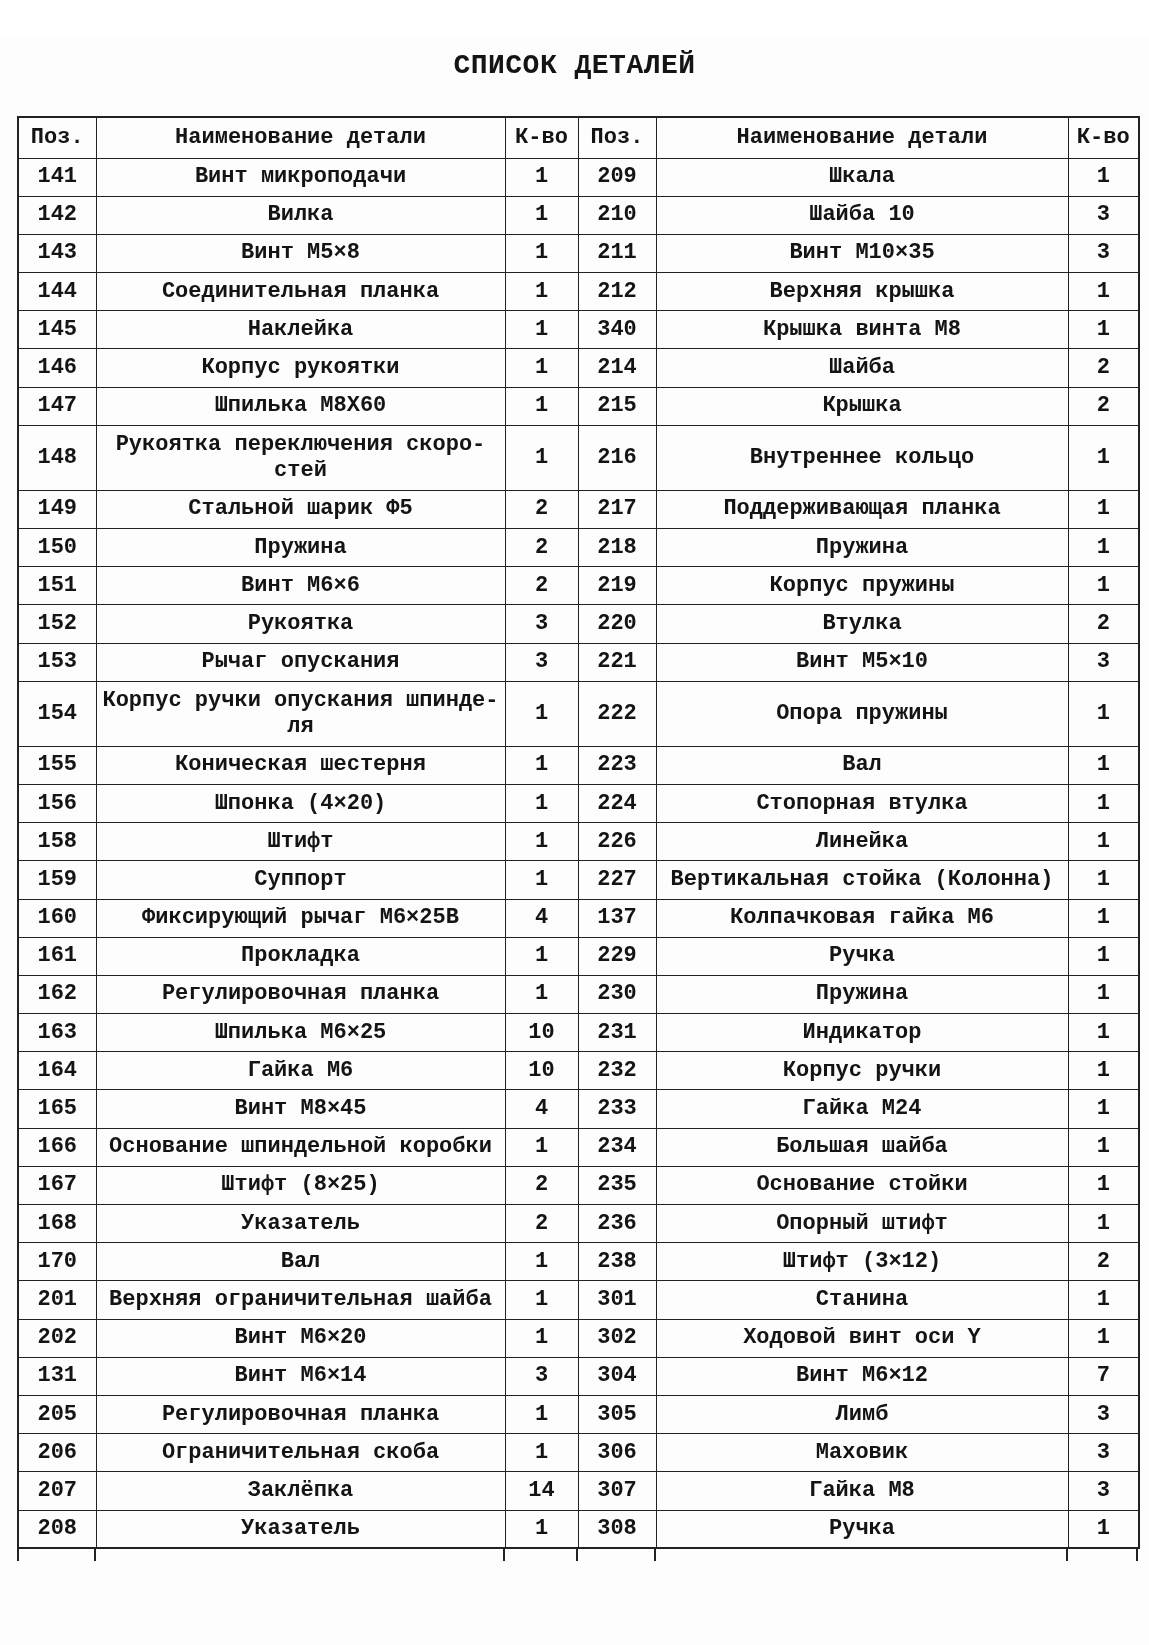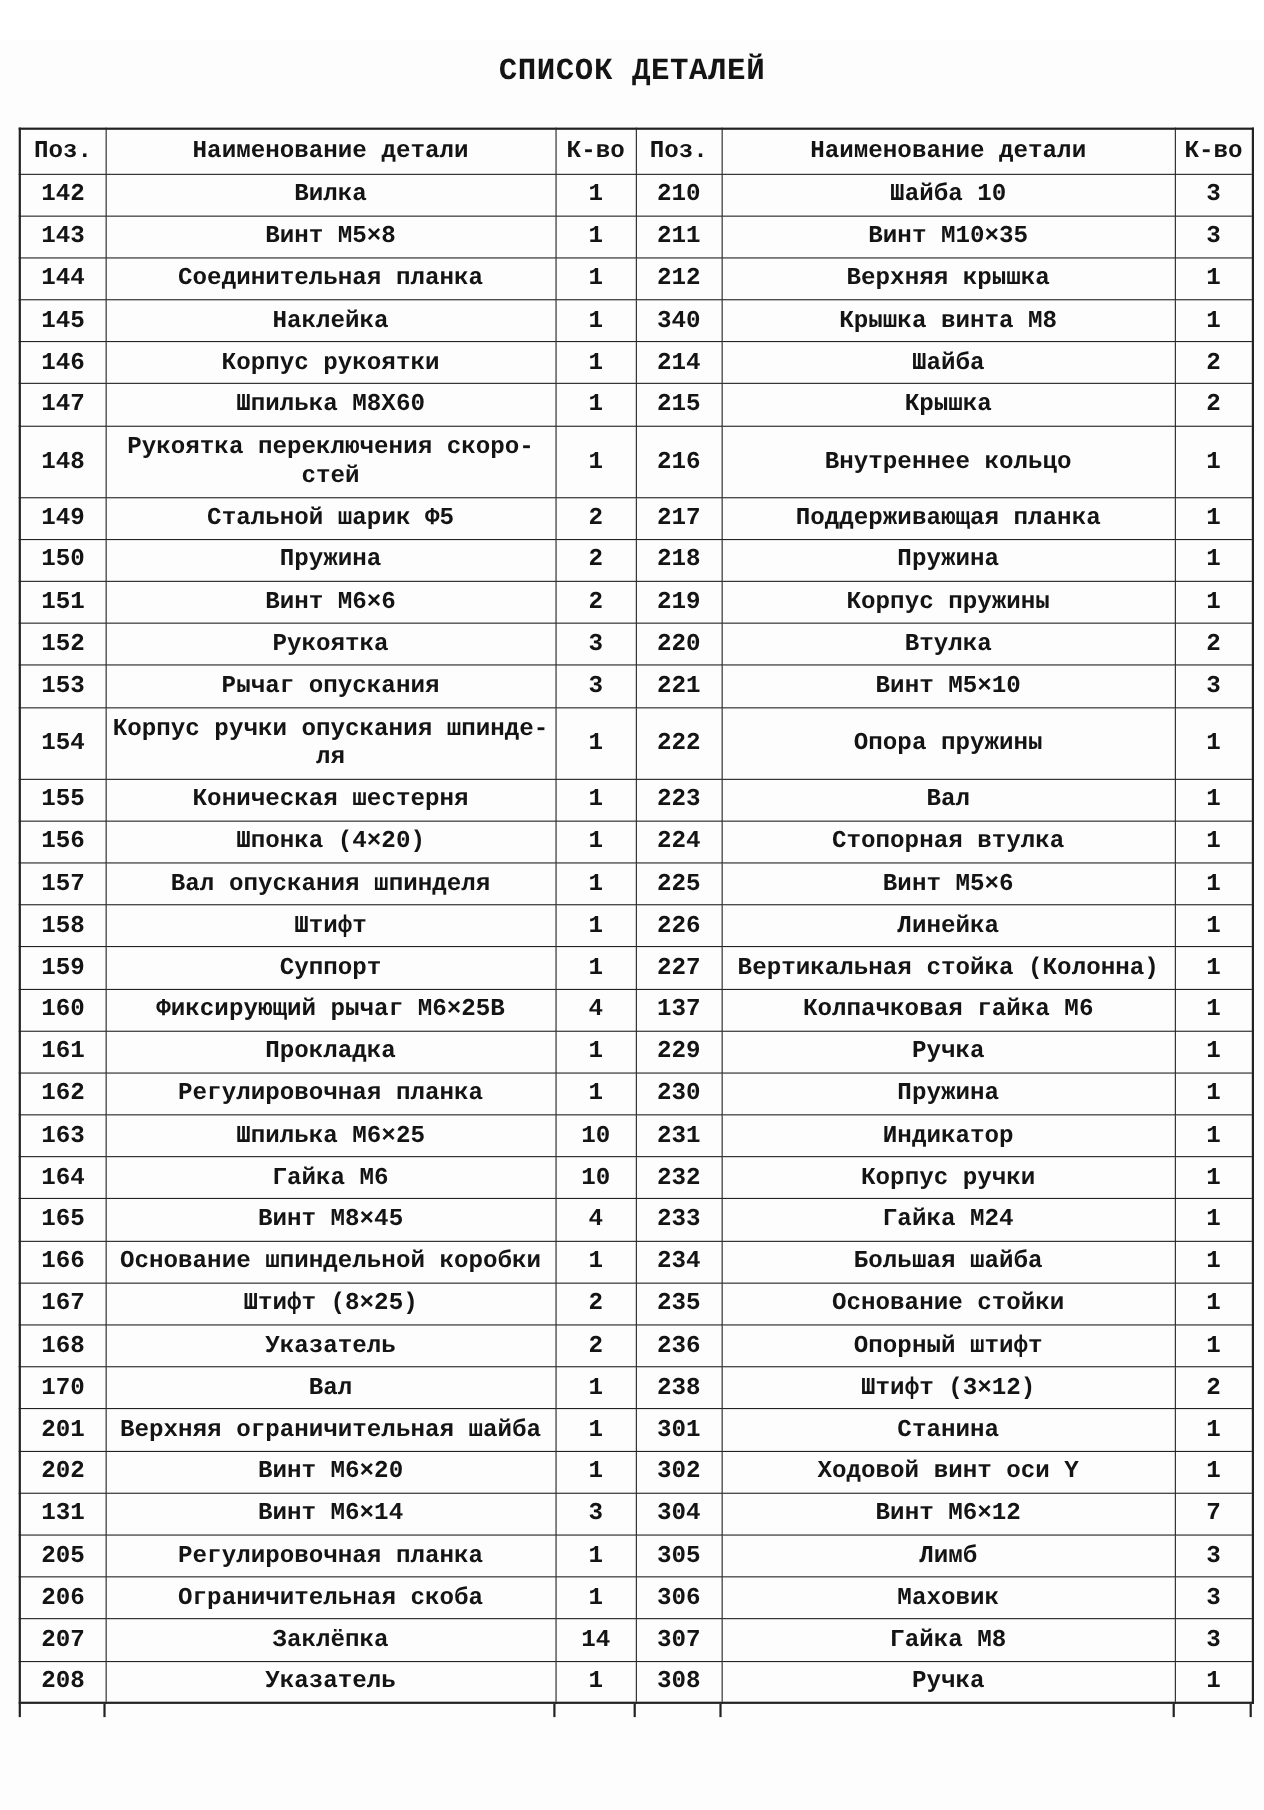--- a/index.html
+++ b/index.html
@@ -93,20 +93,28 @@
           <th>Поз.</th>
           <th>Наименование детали</th>
           <th>К-во</th>
           <th>Поз.</th>
           <th>Наименование детали</th>
           <th>К-во</th>
         </tr>
       </thead>
       <tbody id="parts-body">
           <tr>
+            <td class="pos-cell">141</td>
+            <td class="name-cell">Винт микроподачи</td>
+            <td class="qty-cell">1</td>
+            <td class="pos-cell">209</td>
+            <td class="name-cell">Шкала</td>
+            <td class="qty-cell">1</td>
+          </tr>
+          <tr>
             <td class="pos-cell">142</td>
             <td class="name-cell">Вилка</td>
             <td class="qty-cell">1</td>
             <td class="pos-cell">210</td>
             <td class="name-cell">Шайба 10</td>
             <td class="qty-cell">3</td>
           </tr>
           <tr>
             <td class="pos-cell">143</td>
             <td class="name-cell">Винт М5×8</td>
@@ -212,28 +220,20 @@
             <td class="pos-cell">223</td>
             <td class="name-cell">Вал</td>
             <td class="qty-cell">1</td>
           </tr>
           <tr>
             <td class="pos-cell">156</td>
             <td class="name-cell">Шпонка (4×20)</td>
             <td class="qty-cell">1</td>
             <td class="pos-cell">224</td>
             <td class="name-cell">Стопорная втулка</td>
-            <td class="qty-cell">1</td>
-          </tr>
-          <tr>
-            <td class="pos-cell">157</td>
-            <td class="name-cell">Вал опускания шпинделя</td>
-            <td class="qty-cell">1</td>
-            <td class="pos-cell">225</td>
-            <td class="name-cell">Винт М5×6</td>
             <td class="qty-cell">1</td>
           </tr>
           <tr>
             <td class="pos-cell">158</td>
             <td class="name-cell">Штифт</td>
             <td class="qty-cell">1</td>
             <td class="pos-cell">226</td>
             <td class="name-cell">Линейка</td>
             <td class="qty-cell">1</td>
           </tr>

